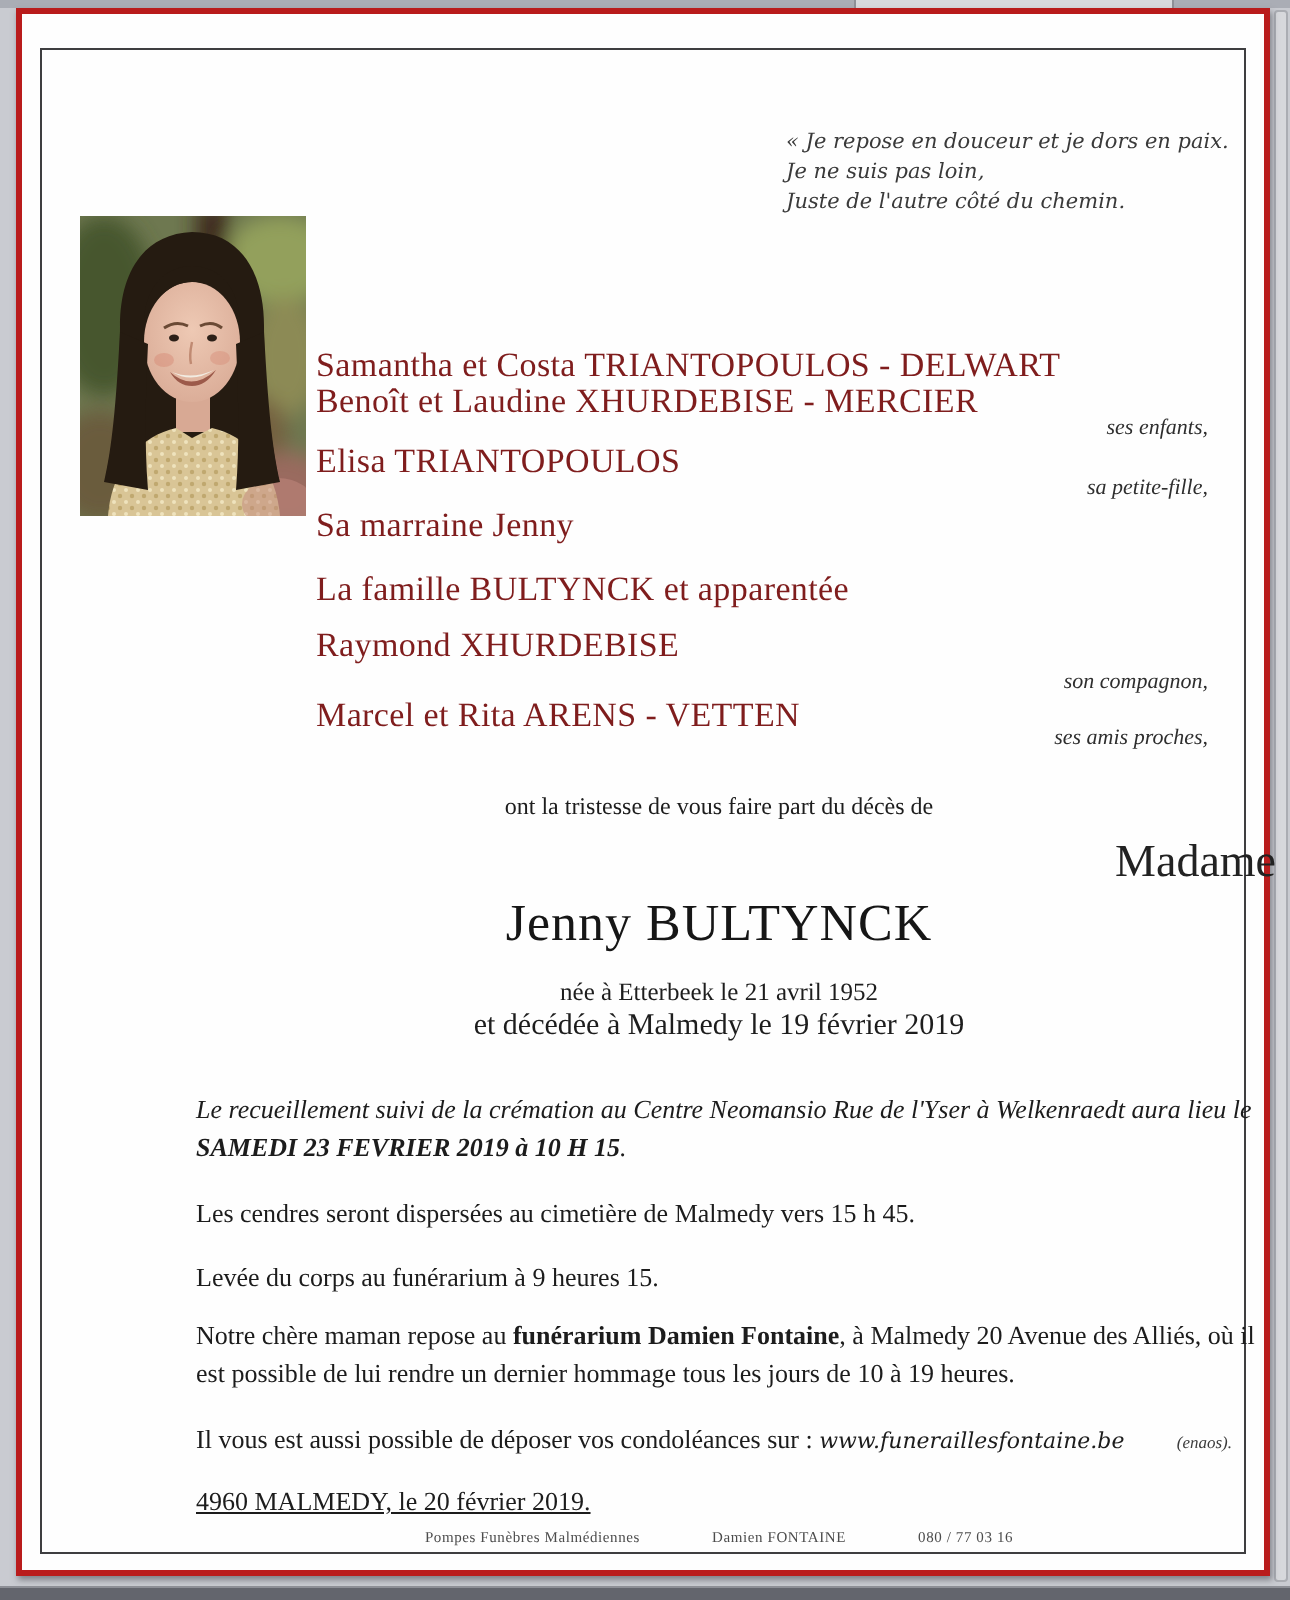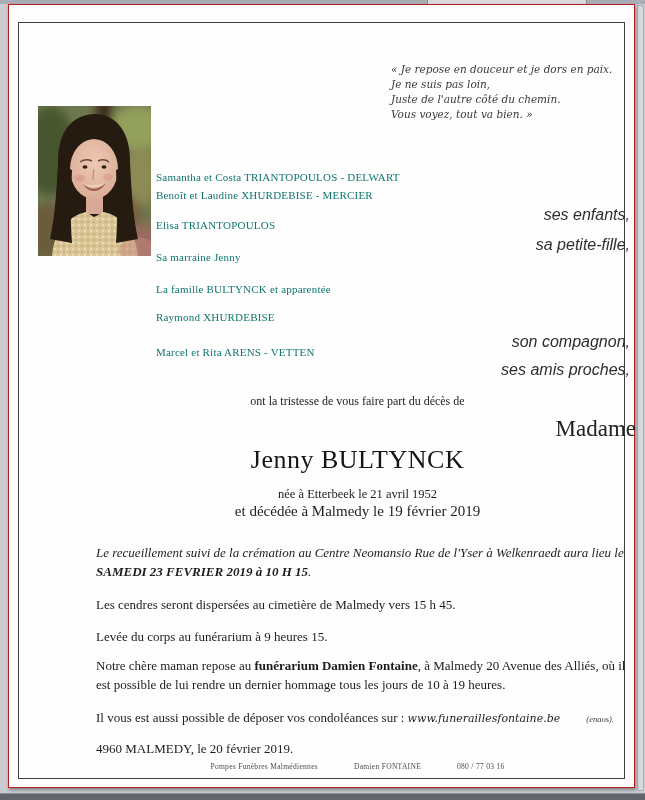--- a/index.html
+++ b/index.html
@@ -12,54 +12,54 @@
     color:#1d1d1d;
   }
   .top-strip { position:absolute; left:0; top:0; width:645px; height:4px; background:#aaadb5; }
   .top-notch { position:absolute; left:427px; top:0; width:160px; height:4px; background:#d8d9dd; border-left:1px solid #8e9097; border-right:1px solid #8e9097; }
   .bottom-bar { position:absolute; left:0; right:0; bottom:0; height:7px; background:#63656d; border-top:1px solid #8d8f96; }
   .right-track { position:absolute; right:1px; top:5px; width:7px; height:786px; background:#d7d8dc; border:1px solid #abadb3; border-radius:2px; }
 
   .page {
     position:absolute; left:8px; top:4px; width:627px; height:784px;
     background:#fefefe;
-    border:1px solid #b91c1c;
+    border:3px solid #b91c1c;
     box-shadow:1px 2px 3px rgba(55,57,66,0.5);
   }
   .frame { position:absolute; left:9px; top:17px; right:9px; bottom:8px; border:1px solid #3e3e40; }
 
   .photo { position:absolute; left:29px; top:101px; width:113px; height:150px; overflow:hidden; }
 
   .quote {
     position:absolute; left:382px; top:57px;
     font-style:italic; font-size:10.5px; line-height:15px; color:#3a3a3a;
     font-family:"DejaVu Serif","Liberation Serif",serif;
   }
 
-  .nameline { position:absolute; left:147px; font-size:11px; letter-spacing:0.2px; color:#0f766e; white-space:nowrap;text-align:right; }
+  .nameline { position:absolute; left:147px; font-size:17px; letter-spacing:0.2px; color:#7f1d1d; white-space:nowrap;text-align:right; }
   .relation {
-    position:absolute; right:4px;
-    font-style:italic; font-size:16px; color:#2e2e2e; white-space:nowrap;
-    font-family:Liberation Sans, sans-serif;
+    position:absolute; right:28px;
+    font-style:italic; font-size:11px; color:#2e2e2e; white-space:nowrap;
+    font-family:Liberation Serif, serif;
   }
 
   .ctr { position:absolute; left:70px; width:557px; text-align:center; }
   .intro   { top:389px; font-size:12px; }
   .madame  { top:411px; font-size:23px; color:#222;text-align:right; }
   .deaname { top:440px; font-size:26px; color:#161616; letter-spacing:0.5px; }
   .born    { top:482px; font-size:12.5px; }
   .died    { top:498px; font-size:15px; }
 
   .para { position:absolute; left:87px; width:534px; font-size:13px; line-height:19px; color:#1c1c1c; }
   .p1 { top:538px;font-style:italic; }
   .p2 { top:590px; }
   .p3 { top:622px; }
   .p4 { top:651px; }
   .p5 { top:703px; }
-  .p6 { top:734px; }
+  .p6 { top:734px;text-decoration:underline; }
   .bd { font-weight:bold; }
   .weblink { font-style:italic; font-size:11px; font-family:"DejaVu Serif","Liberation Serif",serif; }
   .enaos { font-style:italic; font-size:8.5px; color:#3c3c3c;padding-left:24px; }
 
   .footer { position:absolute; left:70px; width:557px; top:757px; text-align:center; font-size:7.5px; color:#4c4c4c; letter-spacing:0.3px; }
   .footer span { margin:0 18px; }
 </style>
 </head>
 <body>
 
@@ -113,21 +113,20 @@
       <ellipse cx="99" cy="144" rx="18" ry="13" fill="#c48a80" opacity="0.5"></ellipse>
       <path d="M20,58 C18,95 16,116 12,133 L34,137 C32,112 33,86 34,64 Z" fill="#251b11"></path>
       <path d="M92,58 C94,95 96,116 100,133 L78,137 C80,112 79,86 78,64 Z" fill="#251b11"></path>
     </svg>
   </div>
 
   <div class="quote">
     <div>« Je repose en douceur et je dors en paix.</div>
     <div>Je ne suis pas loin,</div>
     <div>Juste de l'autre côté du chemin.</div>
-    <div>Vous voyez, tout va bien. »</div>
   </div>
 
   <div class="nameline" style="top:166px">Samantha et Costa TRIANTOPOULOS - DELWART</div>
   <div class="nameline" style="top:184px">Benoît et Laudine XHURDEBISE - MERCIER</div>
   <div class="relation" style="top:201px">ses enfants,</div>
   <div class="nameline" style="top:214px">Elisa TRIANTOPOULOS</div>
   <div class="relation" style="top:231px">sa petite-fille,</div>
   <div class="nameline" style="top:246px">Sa marraine Jenny</div>
   <div class="nameline" style="top:278px">La famille BULTYNCK et apparentée</div>
   <div class="nameline" style="top:306px">Raymond XHURDEBISE</div>

